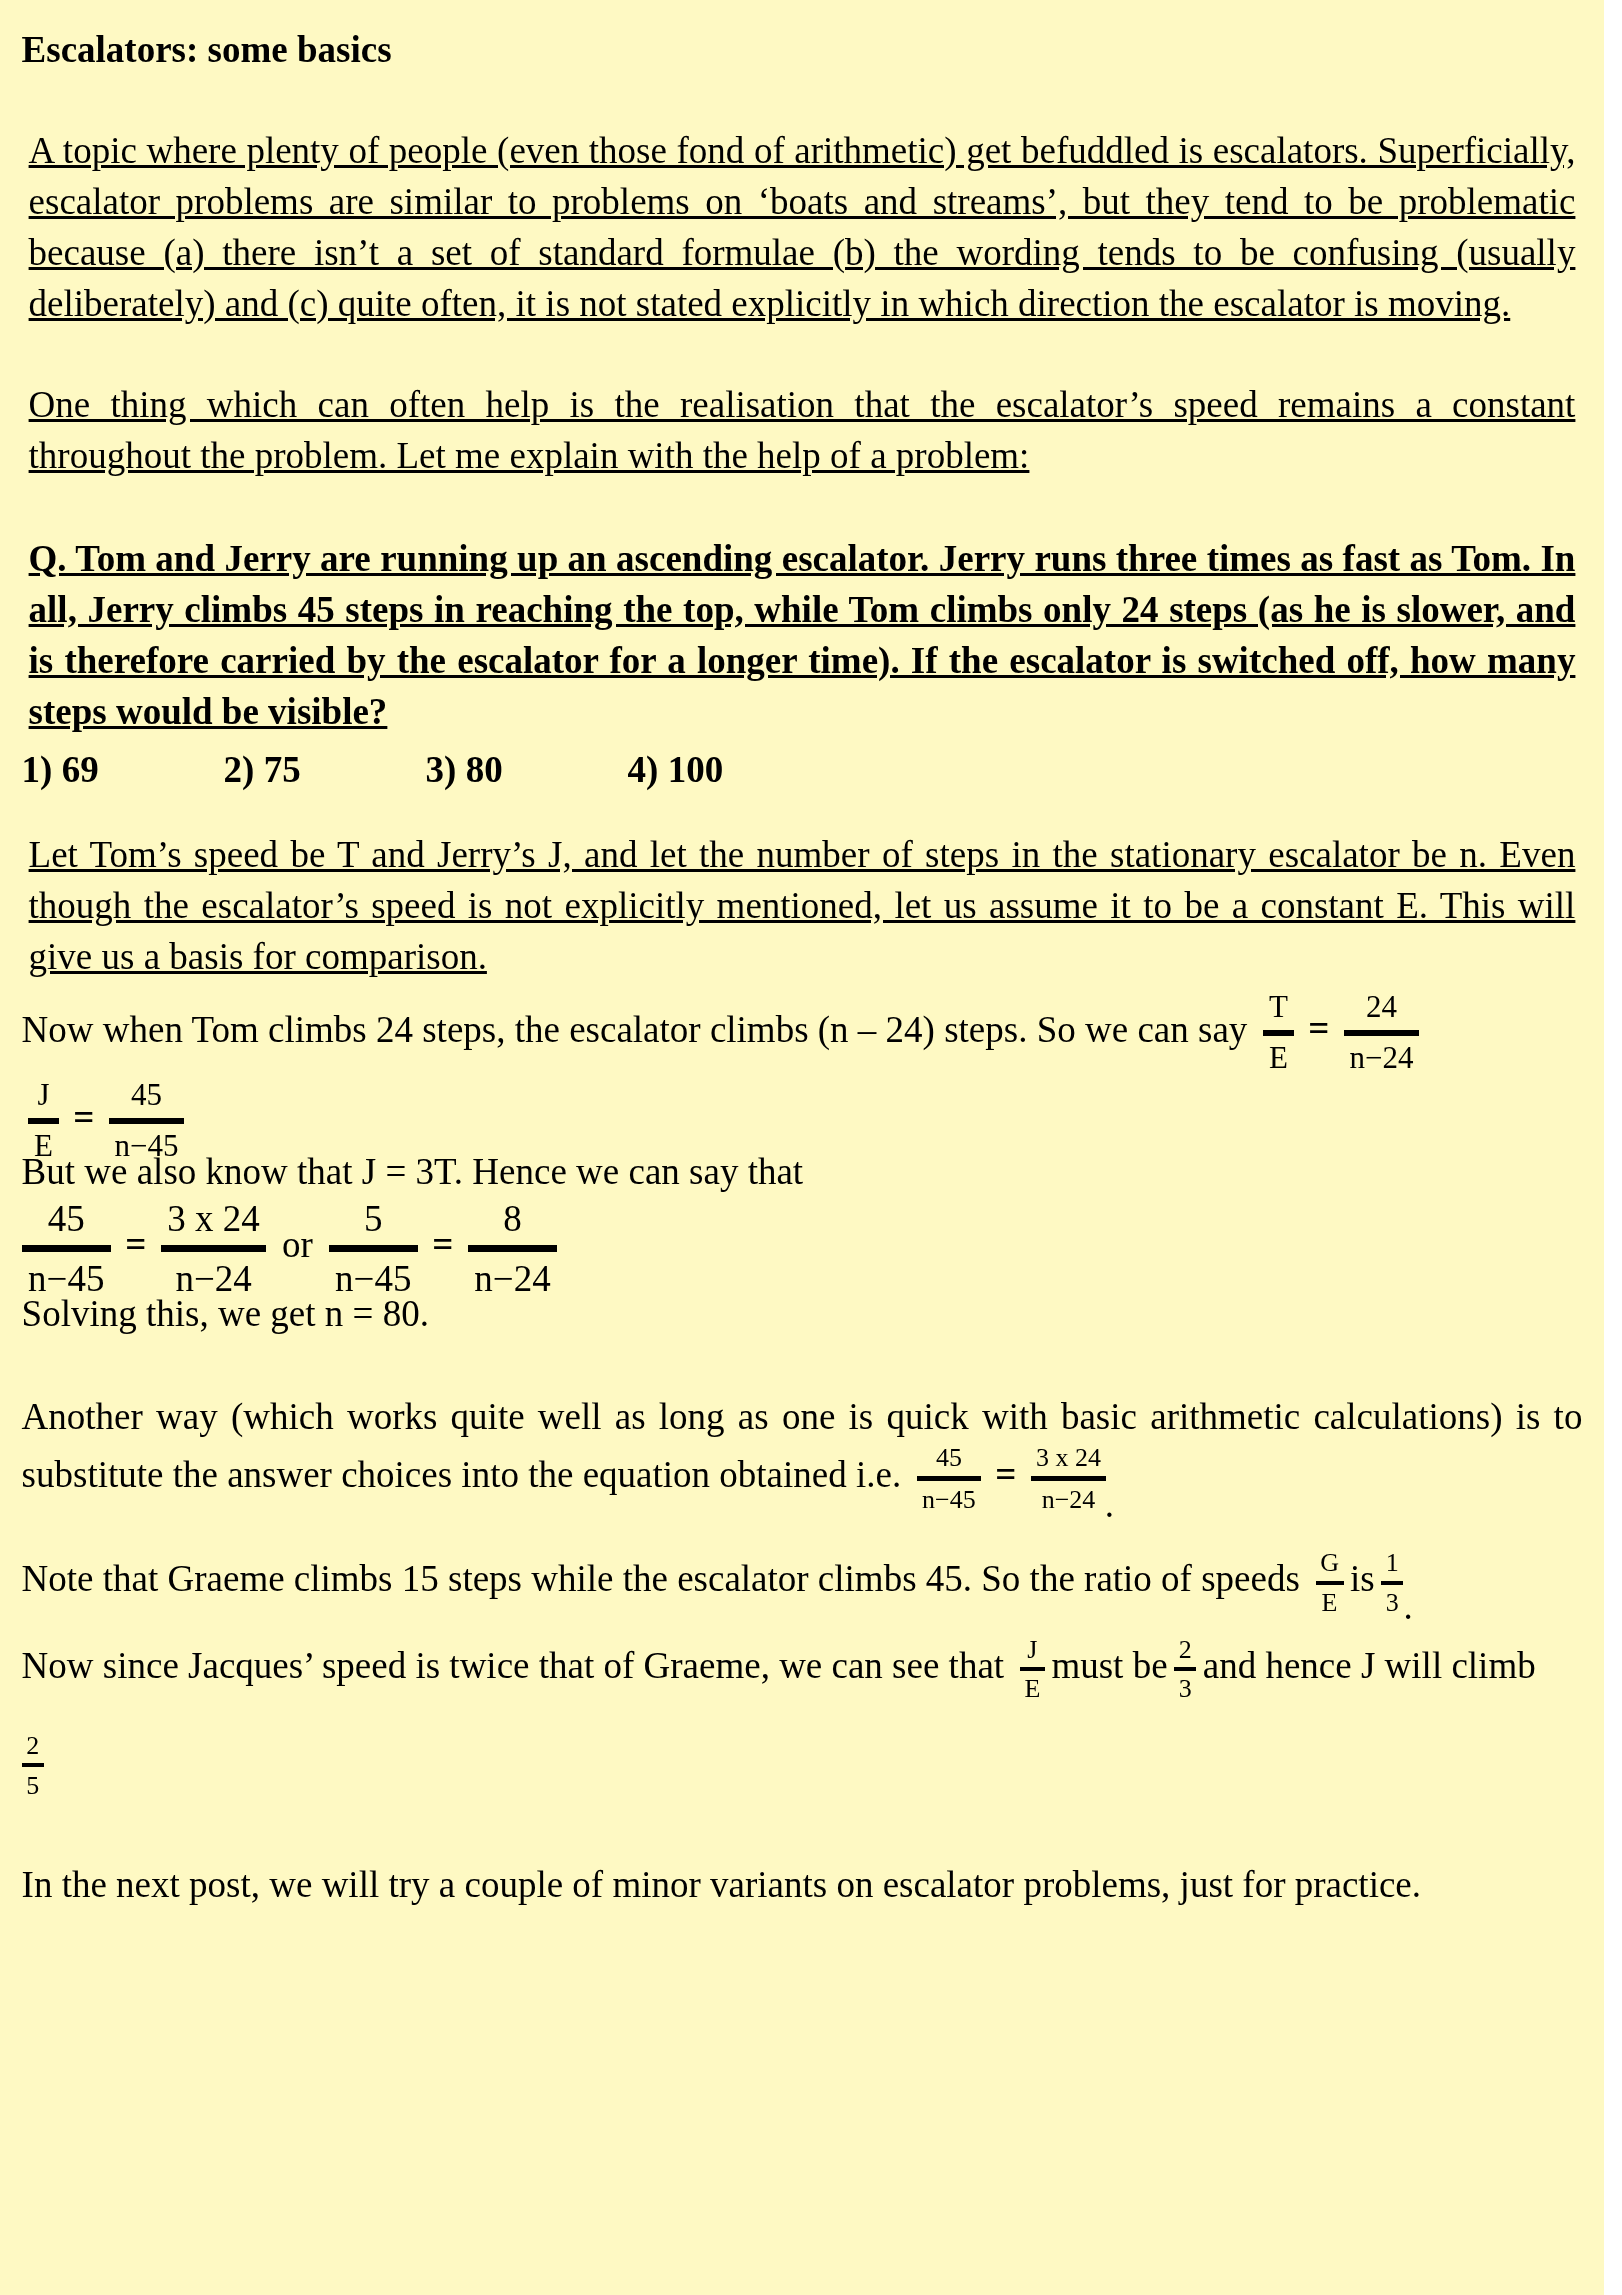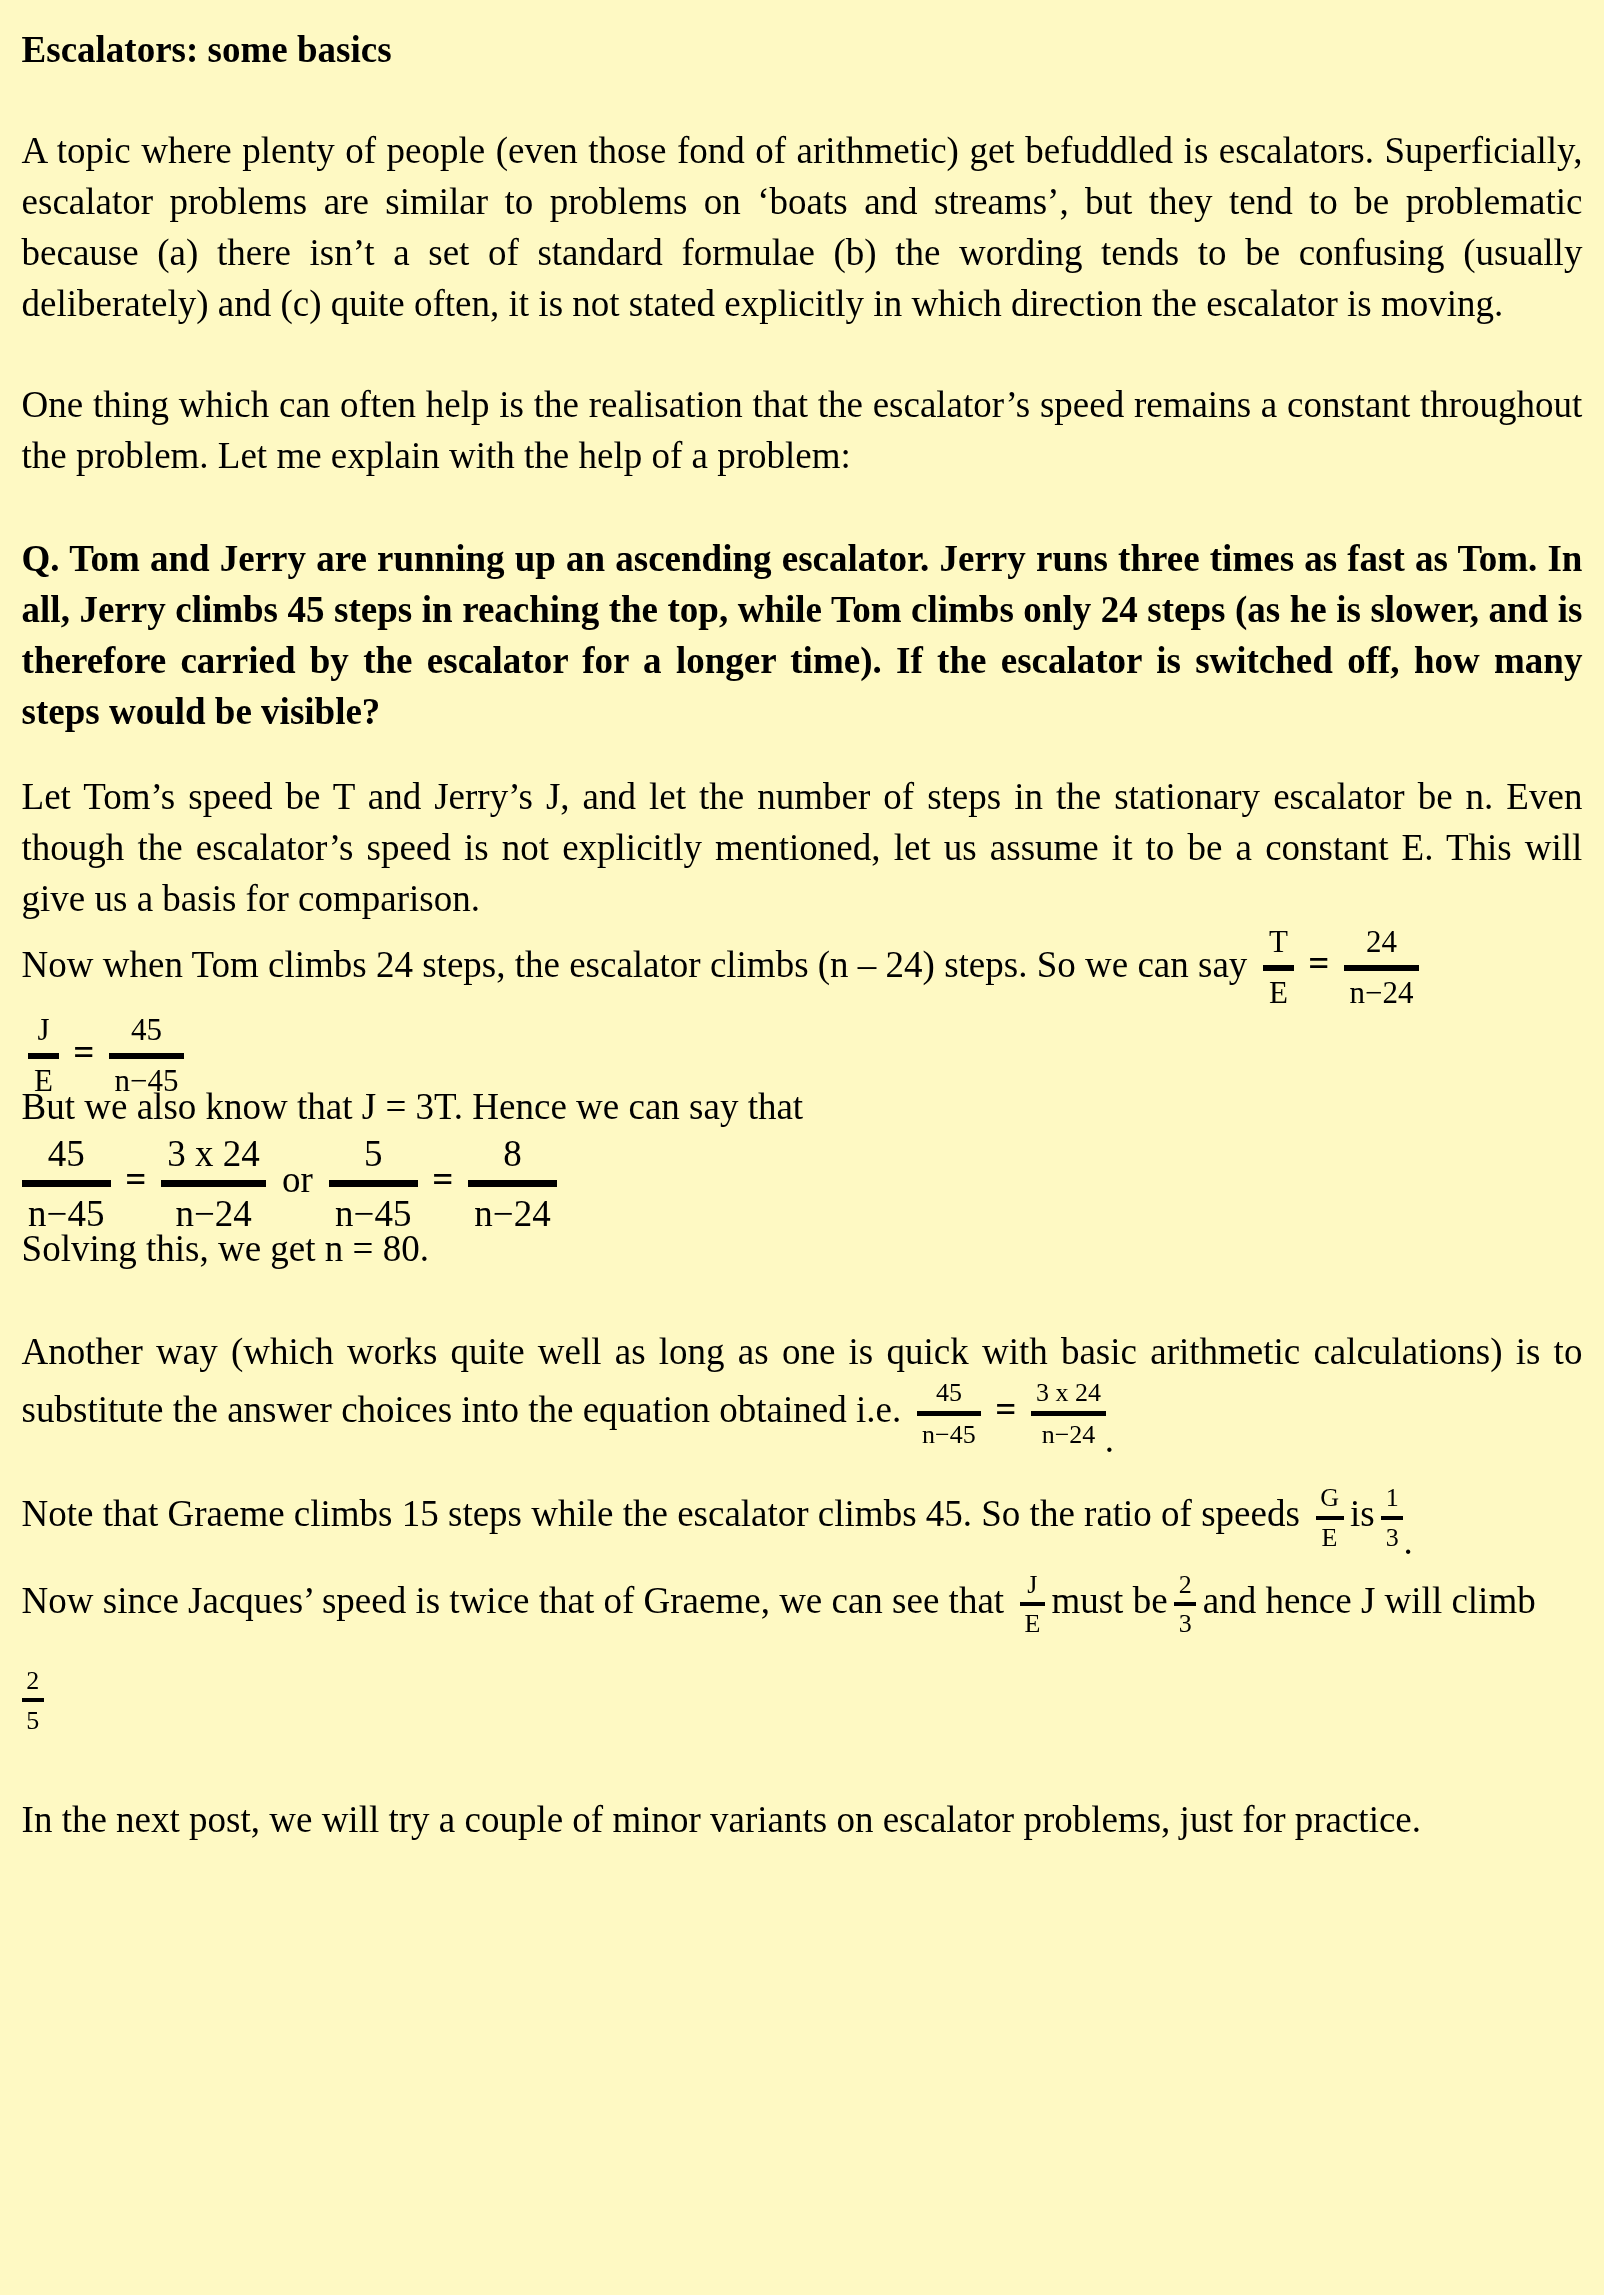--- a/index.html
+++ b/index.html
@@ -14,21 +14,21 @@
     box-sizing: border-box;
     padding: 23.6px 21.6px 0 21.6px;
     background: #fef9c3;
     color: #000000;
     font-family: "Liberation Serif", "DejaVu Serif", serif;
     font-size: 37px;
     line-height: 51px;
     overflow: hidden;
   }
   .title { font-weight: bold; }
-  .para  { text-align: justify; margin: 0; }
+  .para  { text-align: justify; margin: 7px; text-decoration: underline; }
   .bold  { font-weight: bold; }
   .line  { white-space: nowrap; }
 
   
   .mt76  { margin-top: 50px; }
   .mt80  { margin-top: 52px; }
   .mt70  { margin-top: 46px; }
   .mt52  { margin-top: 34px; }
   .mt50  { margin-top: 33px; }
   .mt36  { margin-top: 23.6px; }
@@ -84,20 +84,23 @@
 <div class="page">
 
   <div class="title">Escalators: some basics</div>
 
   <p class="para mt76">A topic where plenty of people (even those fond of arithmetic) get befuddled is escalators. Superficially, escalator problems are similar to problems on ‘boats and streams’, but they tend to be problematic because (a) there isn’t a set of standard formulae (b) the wording tends to be confusing (usually deliberately) and (c) quite often, it is not stated explicitly in which direction the escalator is moving.</p>
 
   <p class="para mt76">One thing which can often help is the realisation that the escalator’s speed remains a constant throughout the problem. Let me explain with the help of a problem:</p>
 
   <p class="para bold mt80">Q. Tom and Jerry are running up an ascending escalator. Jerry runs three times as fast as Tom. In all, Jerry climbs 45 steps in reaching the top, while Tom climbs only 24 steps (as he is slower, and is therefore carried by the escalator for a longer time). If the escalator is switched off, how many steps would be visible?</p>
 
+  <div class="opts opts-q1 mt36">
+    <span class="opt">1) 69</span><span class="opt">2) 75</span><span class="opt">3) 80</span><span class="opt">4) 100</span>
+  </div>
 
   <p class="para mt52">Let Tom’s speed be T and Jerry’s J, and let the number of steps in the stationary escalator be n. Even though the escalator’s speed is not explicitly mentioned, let us assume it to be a constant E. This will give us a basis for comparison.</p>
 
   <div class="line">
     <span>Now when Tom climbs 24 steps, the escalator climbs (n – 24) steps. So we can say</span>
     <span class="frac f-md"><span class="num">T</span><span class="den">E</span></span><span class="eqsym">=</span><span class="frac f-md"><span class="num">24</span><span class="den">n−24</span></span>
   </div>
 
   <div class="line">
     <span class="frac f-md"><span class="num">J</span><span class="den">E</span></span><span class="eqsym">=</span><span class="frac f-md"><span class="num">45</span><span class="den">n−45</span></span>

